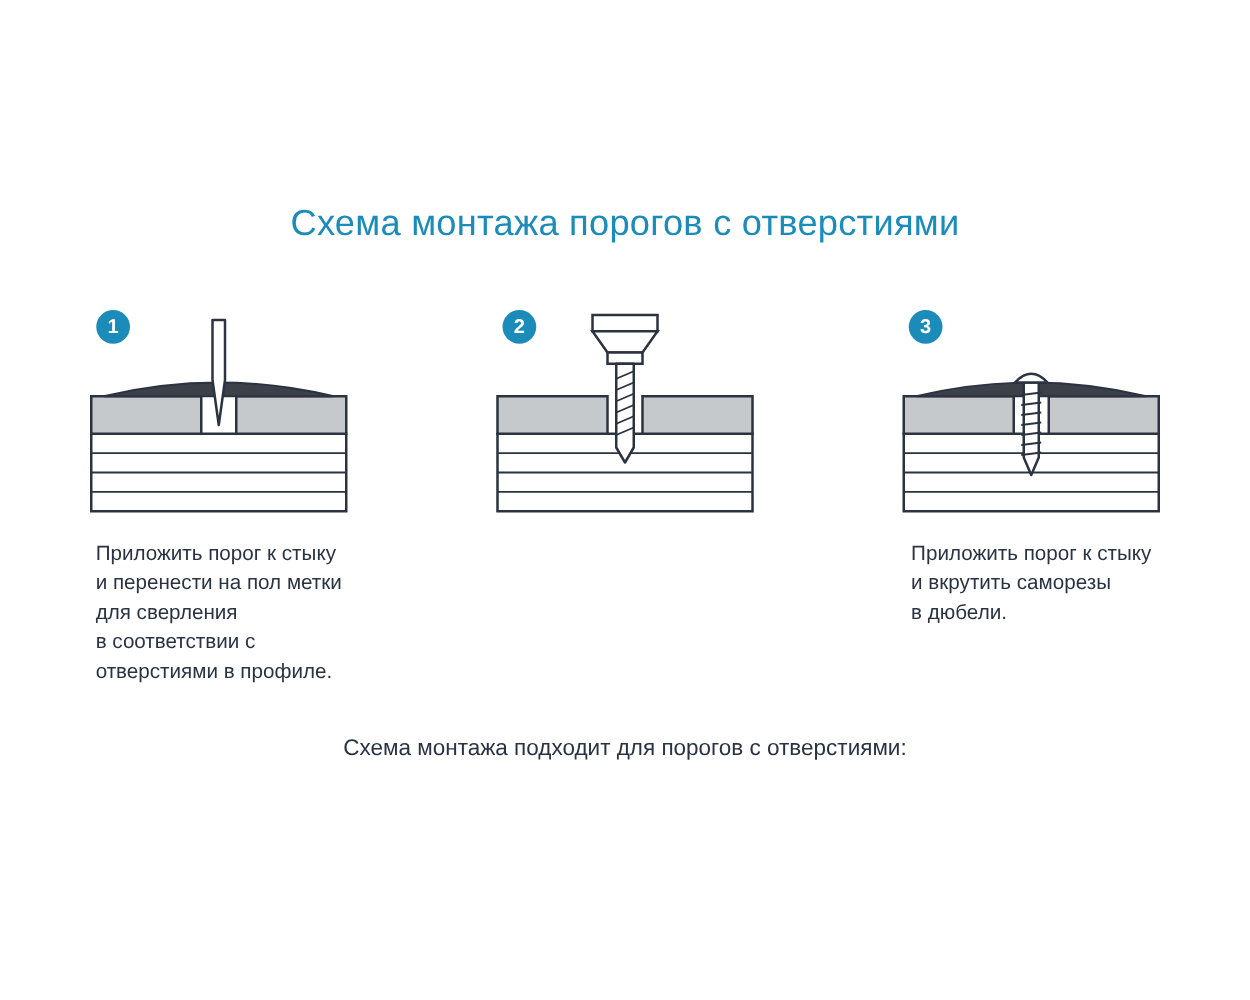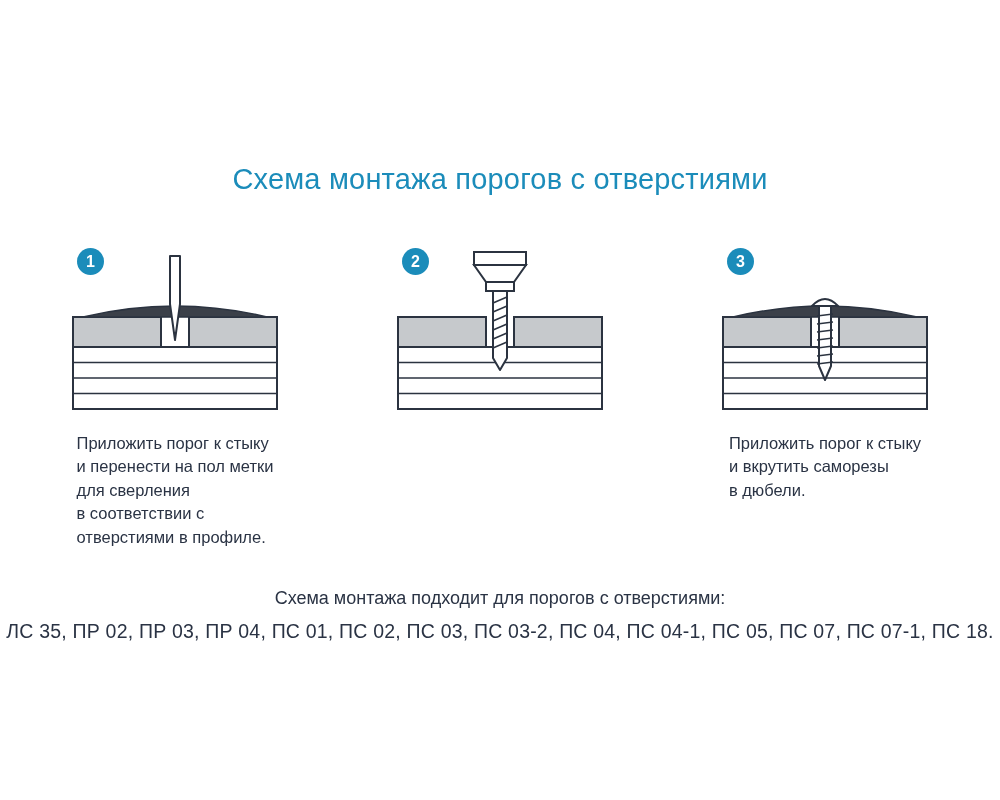--- a/index.html
+++ b/index.html
@@ -120,16 +120,15 @@
       </svg>
       <p class="caption">Приложить порог к стыку
 и вкрутить саморезы
 в дюбели.</p>
     </div>
 
   </div>
 
   <div class="footer">
     <p class="footer-line1">Схема монтажа подходит для порогов с отверстиями:</p>
-    <p class="footer-line2">ЛС 35, ПР 02, ПР 03, ПР 04, ПС 01, ПС 02, ПС 03, ПС 03-2, ПС 04, ПС 04-1, ПС 05, ПС 07, ПС 07-1, ПС 18.</p>
   </div>
 
 </div>
 
 </body></html>

